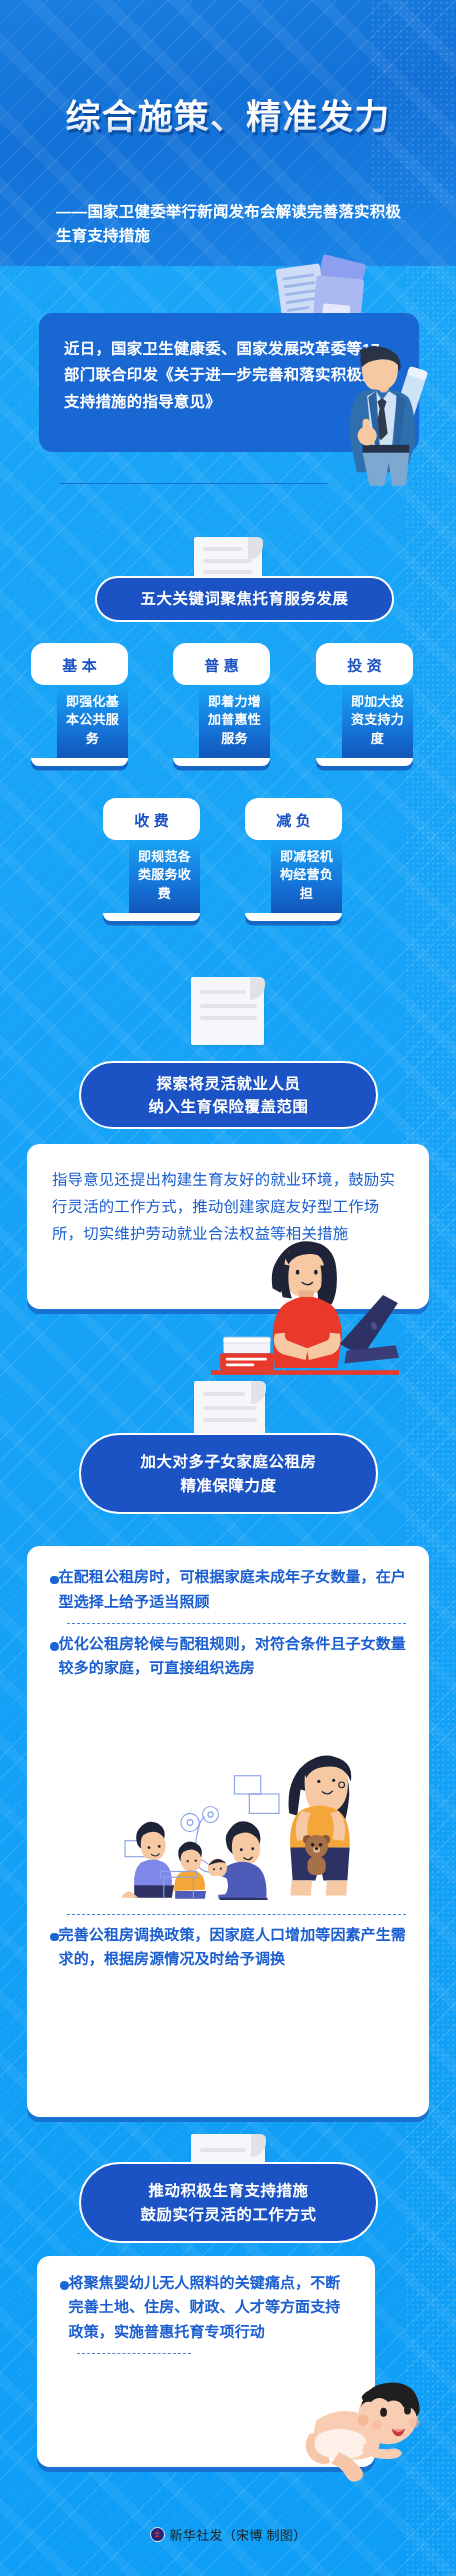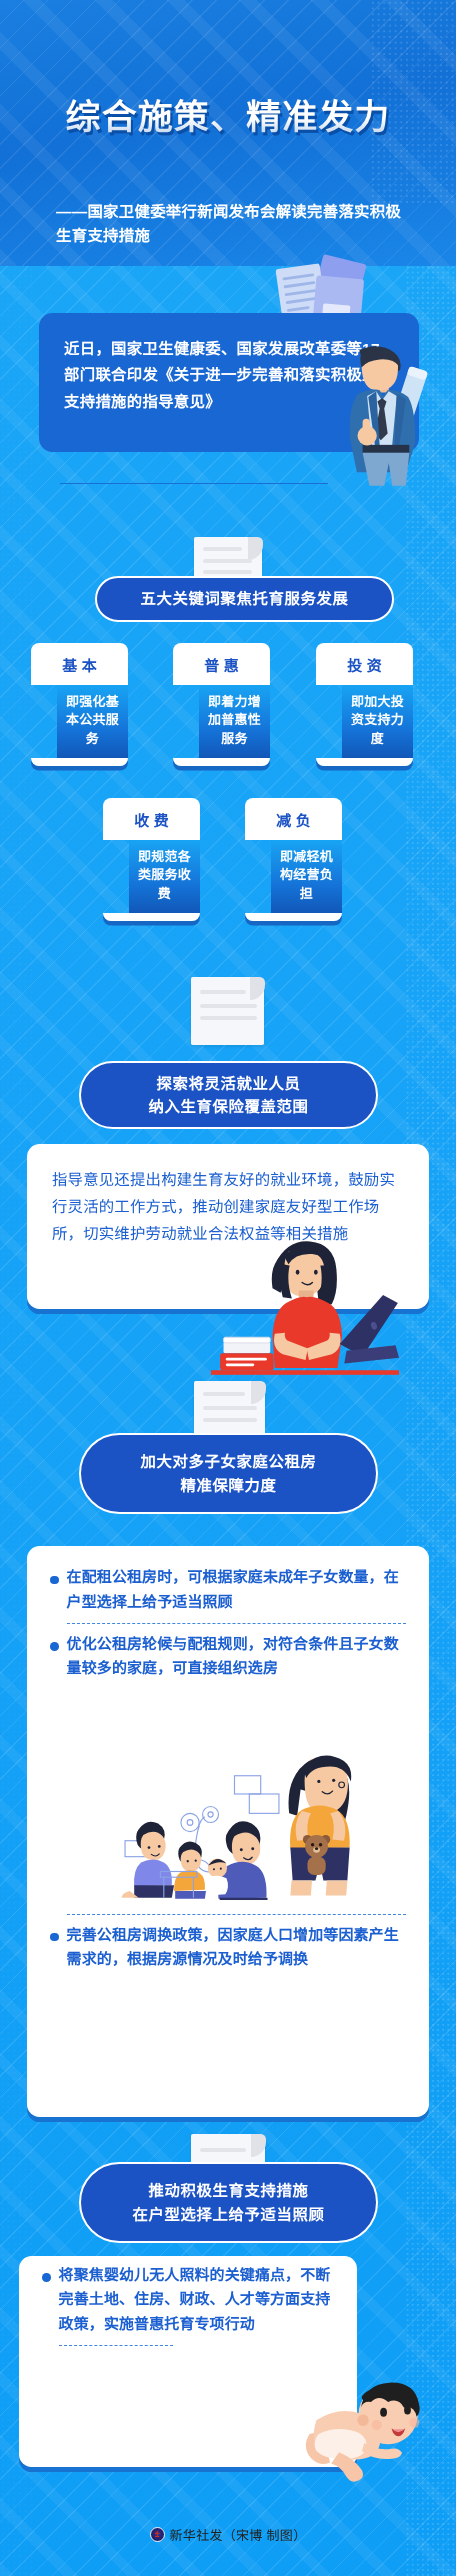--- a/index.html
+++ b/index.html
@@ -219,20 +219,21 @@
   }
   .kw-head {
     background: #ffffff;
     color: #1b52c4;
     font-size: 15px;
     font-weight: bold;
     letter-spacing: 4.6px;
     text-indent: 4.6px;
     text-align: center;
     padding: 11px 0 9.7px;
+    border-radius: 13px;
   }
   .kw-body {
     background: linear-gradient(180deg,#18a4f4 0%, #1573d8 62%, #1157b8 100%);
     color: #ffffff;
     font-size: 13px;
     font-weight: bold;
     line-height: 1.42;
     text-align: center;
     padding: 8px 3.4px 10.3px;
     letter-spacing: 0.3px;
@@ -256,21 +257,20 @@
     font-size: 15.4px;
     font-weight: normal;
     line-height: 1.74;
     letter-spacing: 0.2px;
   }
 
   
   .bullet-row {
     display: flex;
     align-items: flex-start;
-    gap: 8px;
     font-family: Liberation Serif, serif;
   }
   .bullet-dot {
     flex: 0 0 auto;
     width: 8.6px; height: 8.6px;
     border-radius: 50%;
     background: #1967d2;
     margin-top: 10.3px;
   }
   .bullet-text {
@@ -649,24 +649,24 @@
     <div class="doc-icon" style="left:191px; top:2134px;">
       <div class="doc-sheet" style="width:74px;height:70px;">
         <div class="doc-curl"></div>
         <div class="doc-line" style="top:13.7px; width:46px;"></div>
         <div class="doc-line" style="top:28.5px; width:57px;"></div>
         <div class="doc-line" style="top:40px; width:57px;"></div>
       </div>
     </div>
     <div class="pill" style="left:79px; top:2162px; width:299px; height:81px; flex-direction:column;">
       <span class="pill-text">推动积极生育支持措施</span>
-      <span class="pill-text">在户型选择上给予适当照顾</span>
-    </div>
-
-    <div class="white-panel" style="left:19px; top:2256px; width:338px; min-height:211px; padding:7px 23px 22px;">
+      <span class="pill-text">鼓励实行灵活的工作方式</span>
+    </div>
+
+    <div class="white-panel" style="left:37px; top:2256px; width:338px; min-height:211px; padding:15px 23px 22px;">
       <div class="bullet-row">
         <span class="bullet-dot"></span>
         <span class="bullet-text">将聚焦婴幼儿无人照料的关键痛点，不断完善土地、住房、财政、人才等方面支持政策，实施普惠托育专项行动</span>
       </div>
       <hr class="dash-sep short">
     </div>
 
     <div class="illus baby">
       <svg width="131" height="103" viewBox="0 0 230 180" aria-hidden="true">
 

